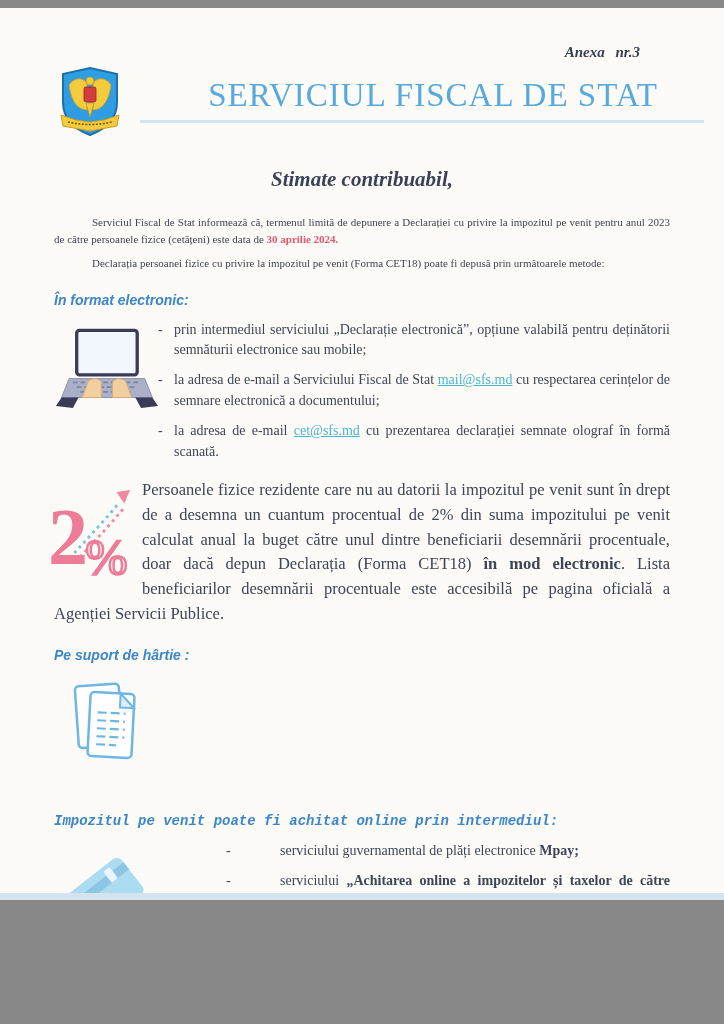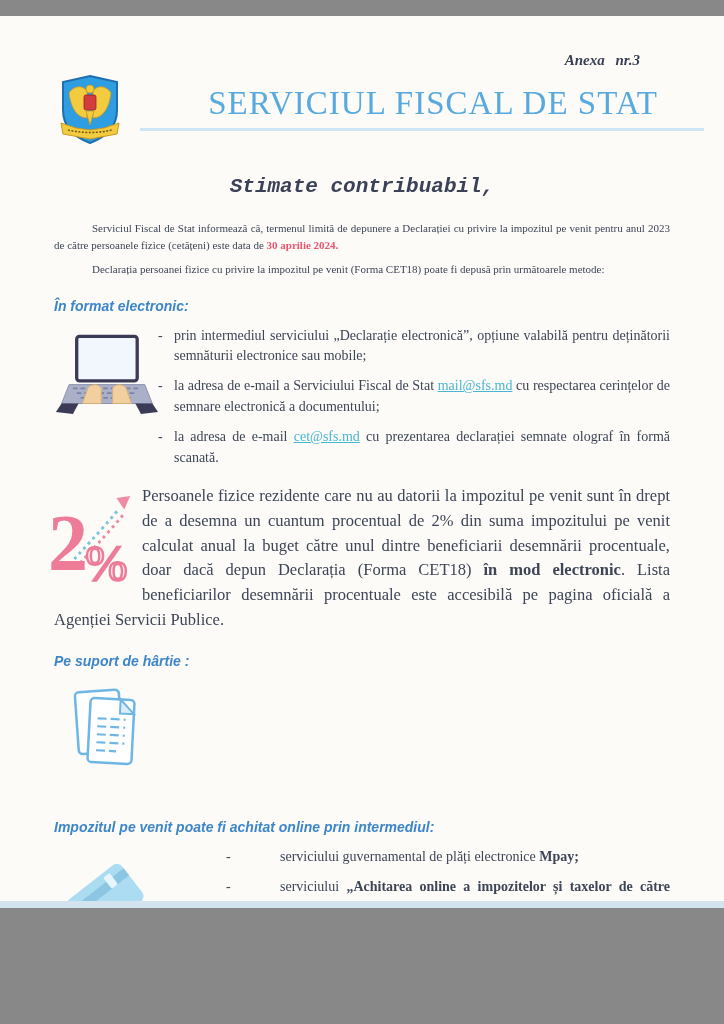--- a/index.html
+++ b/index.html
@@ -1,19 +1,19 @@
 <!DOCTYPE html>
 <html style="--title-blue: #58a9de; --heading-blue: #3c86c9; --accent-red: #ea5570; --link-teal: #4ab6d0; --footer-teal: #36b8d7; --body-ink: #3d4556;"><head>
 <meta charset="utf-8">
 <style>
   html,body{margin:0;padding:0;background:#888;}
   .page{
     position:relative;
     width:724px;height:892px;
-    margin:16px auto;
+    margin:8px auto;
     background:#fcfbf8;
     font-family:"Liberation Serif","DejaVu Serif",serif;
     color:var(--body-ink,#3d4556);
     overflow:hidden;
     box-sizing:border-box;
   }
   .annex{
     margin:36px 84px 0 0;
     text-align:right;
     font-style:italic;font-weight:bold;font-size:15px;
@@ -29,38 +29,37 @@
     padding-right:46px;
     font-weight:400;font-size:33px;letter-spacing:1px;
     color:var(--title-blue,#58a9de);
     white-space:nowrap;
   }
   .title-rule{height:3px;background:#cde5f5;margin-top:6px;}
   .salutation{
     margin-top:24px;text-align:center;
     font-weight:bold;font-style:italic;font-size:21px;
     color:#3b4257;
-    font-family:Liberation Mono, monospace;
   }
   .para{
     margin:22px 54px 0;
     text-align:justify;
     font-size:11px;line-height:1.5;
     text-indent:38px;
   }
   .para.tight{margin-top:8px;}
   .deadline{color:var(--accent-red,#ea5570);font-weight:bold;}
   .italic{}
   .section-heading{
     margin:20px 54px 0;
     font-family:"Liberation Sans","DejaVu Sans",sans-serif;
     font-weight:bold;font-style:italic;font-size:14px;
     color:var(--heading-blue,#3c86c9);
   }
-  .section-heading.big-gap{margin-top:48px;}
+  .section-heading.big-gap{margin-top:48px;font-family:Liberation Mono, monospace;}
   .icon-row{display:flex;margin:2px 54px 0;}
   .icon-col{width:104px;flex:none;display:flex;justify-content:center;align-items:flex-start;padding-top:14px;}
   .dash-list{flex:1;margin:0;padding:0;list-style:none;}
   .dash-list li{
     position:relative;padding-left:16px;margin-top:10px;
     text-align:justify;font-size:14px;line-height:1.46;
   }
   .dash-list li::before{content:"-";position:absolute;left:0;}
   .dash-list.wide li{padding-left:122px;}
   .dash-list.wide li::before{left:68px;}

